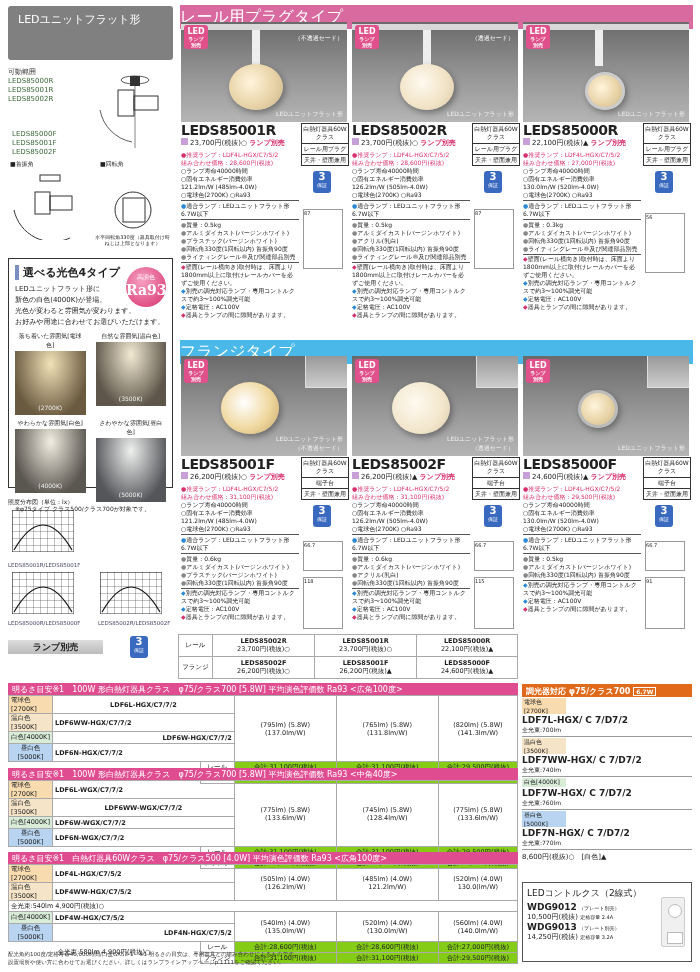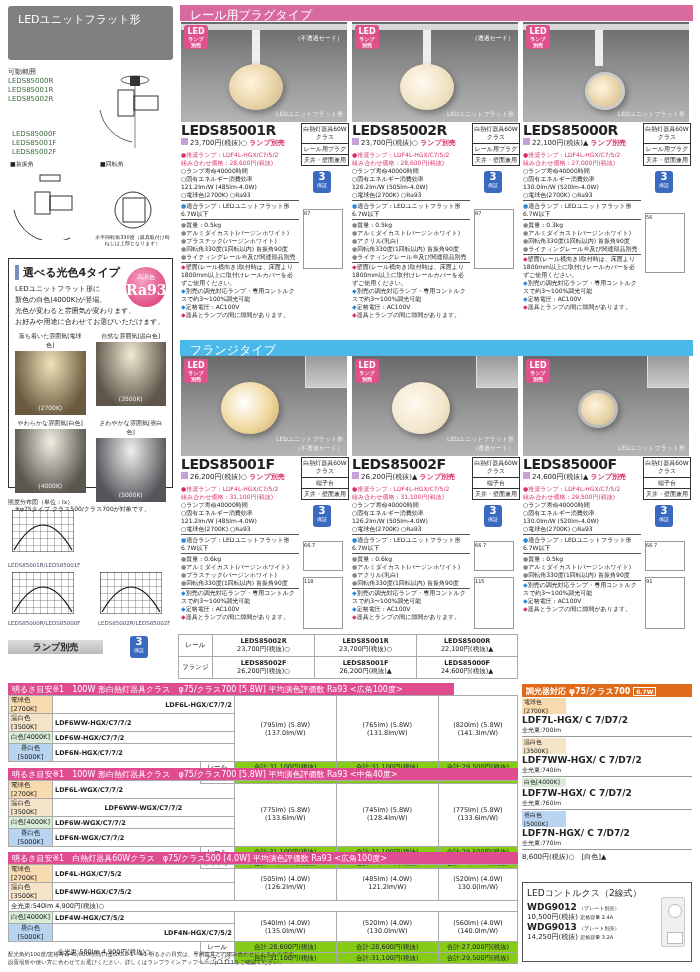--- a/index.html
+++ b/index.html
@@ -10,21 +10,21 @@
 .title-box .t2{font-size:17px;font-weight:bold;line-height:22px}
 .range-list{color:#3a6a3a;font-size:7px;line-height:9px}
 .colorbox{left:8px;top:258px;width:165px;height:230px;border:1.5px solid #333;padding:6px}
 .colorbox h3{font-size:11px;border-left:4px solid #7a8fc0;padding-left:4px;margin-bottom:4px}
 .colorbox p{font-size:7px;line-height:11px}
 .ra{position:absolute;right:6px;top:8px;width:40px;height:40px;border-radius:50%;background:radial-gradient(circle at 40% 35%,#f5a0c0,#d8306e);color:#fff;text-align:center;font-size:6px;padding-top:6px}
 .ra b{display:block;font-size:14px;font-family:"DejaVu Serif",serif}
 .swatch-grid{display:grid;grid-template-columns:1fr 1fr;gap:4px 10px;margin-top:4px}
 .sw-label{font-size:6px;text-align:center;margin-bottom:1px}
 .sw{height:64px;display:flex;align-items:flex-end;justify-content:center;color:#eee;font-size:6px;padding-bottom:4px}
-.sec-header{height:16px;color:#fff;font-size:12px;padding:2px 10px}
+.sec-header{height:24px;color:#fff;font-size:16px;padding:2px 0}
 .pink{background:#d96aa0}
 .blue{background:#4ab8e8}
 .photo{background:linear-gradient(180deg,#6a6a6a 0%,#9a9a9a 60%,#b5b5b5 100%);position:absolute;overflow:hidden}
 .led-badge{position:absolute;left:3px;top:3px;width:24px;height:24px;background:#e0508a;color:#fff;border-radius:3px;font-size:8px;font-weight:bold;text-align:center;line-height:9px;padding-top:2px}
 .led-badge small{display:block;font-size:5px;line-height:6px}
 .photo .cap{position:absolute;right:4px;bottom:3px;color:#eee;font-size:6px;text-align:right}
 .photo .shade{position:absolute;right:4px;top:12px;color:#fff;font-size:6px}
 .lamp{position:absolute;border-radius:50%;background:radial-gradient(circle at 40% 40%,#fff4dc,#e8d4a8 55%,#c9b488);box-shadow:2px 3px 6px rgba(0,0,0,.35)}
 .inset{position:absolute;right:0;top:0;width:42px;height:32px;background:linear-gradient(#999,#ccc);border-left:1px solid #ddd;border-bottom:1px solid #ddd}
 .product{position:absolute;width:168px}
@@ -446,46 +446,46 @@
   </tr>
   <tr style="height:22px">
     <td>フランジ</td>
     <td><b>LEDS85002F</b><br><span>26,200円(税抜)○</span></td>
     <td><b>LEDS85001F</b><br><span>26,200円(税抜)▲</span></td>
     <td><b>LEDS85000F</b><br><span>24,600円(税抜)▲</span></td>
   </tr>
 </tbody>
   </table>
 
-<div class="abs band" style="left:8px;top:683px;width:446px">明るさ目安※1　100W 形白熱灯器具クラス　φ75/クラス700 [5.8W] 平均演色評価数 Ra93 &lt;広角100度&gt;</div>
+<div class="abs band" style="left:8px;top:683px;width:510px">明るさ目安※1　100W 形白熱灯器具クラス　φ75/クラス700 [5.8W] 平均演色評価数 Ra93 &lt;広角100度&gt;</div>
 <table class="abs lamp-table" style="left:8px;top:695px;width:510px">
   <tbody>
       <tr style="height:12px">
         <td style="width:44px;text-align:left" class="c27">電球色[2700K]</td>
-        <td style="width:160px;text-align:right" class="model" colspan="2">LDF6L-HGX/C7/7/2</td>
+        <td style="width:160px;text-align:center" class="model" colspan="2">LDF6L-HGX/C7/7/2</td>
         <td rowspan="4" style="width:102px">
           <div>(795lm) (5.8W)</div>
           <div>(137.0lm/W)</div>
         </td>
         <td rowspan="4" style="width:102px">
           <div>(765lm) (5.8W)</div>
           <div>(131.8lm/W)</div>
         </td>
         <td rowspan="4">
           <div>(820lm) (5.8W)</div>
           <div>(141.3lm/W)</div>
         </td>
       </tr>
   <tr style="height:12px">
         <td style="text-align:left" class="c35">温白色[3500K]</td>
         <td style="text-align:left" class="model" colspan="2">LDF6WW-HGX/C7/7/2</td>
       </tr>
   <tr style="height:12px">
         <td class="c40">白色[4000K]</td>
-        <td style="text-align:left" class="model" colspan="2">LDF6W-HGX/C7/7/2</td>
+        <td style="text-align:right" class="model" colspan="2">LDF6W-HGX/C7/7/2</td>
       </tr>
   <tr style="height:12px">
         <td class="c50">昼白色[5000K]</td>
         <td style="text-align:left" class="model" colspan="2">LDF6N-HGX/C7/7/2</td>
       </tr>
   <tr style="height:11px">
         <td colspan="2" rowspan="2" style="text-align:left;border:none">全光束:850lm 7,400円(税抜)○</td>
         <td style="width:34px">レール</td>
         <td class="total">合計:31,100円(税抜)</td>
         <td class="total">合計:31,100円(税抜)</td>

